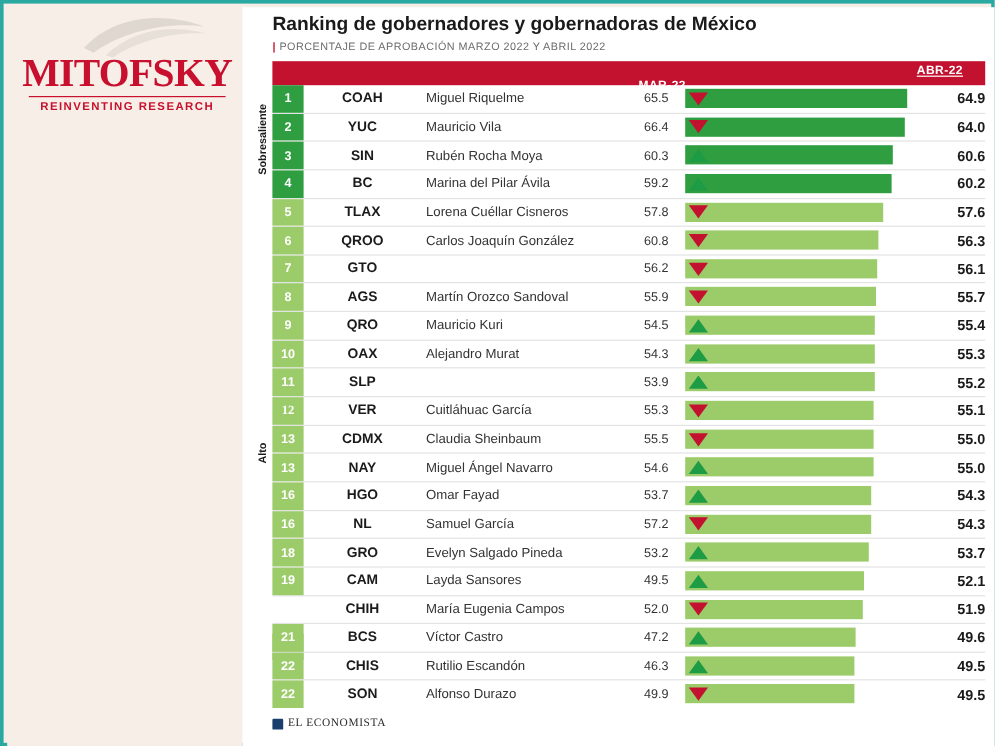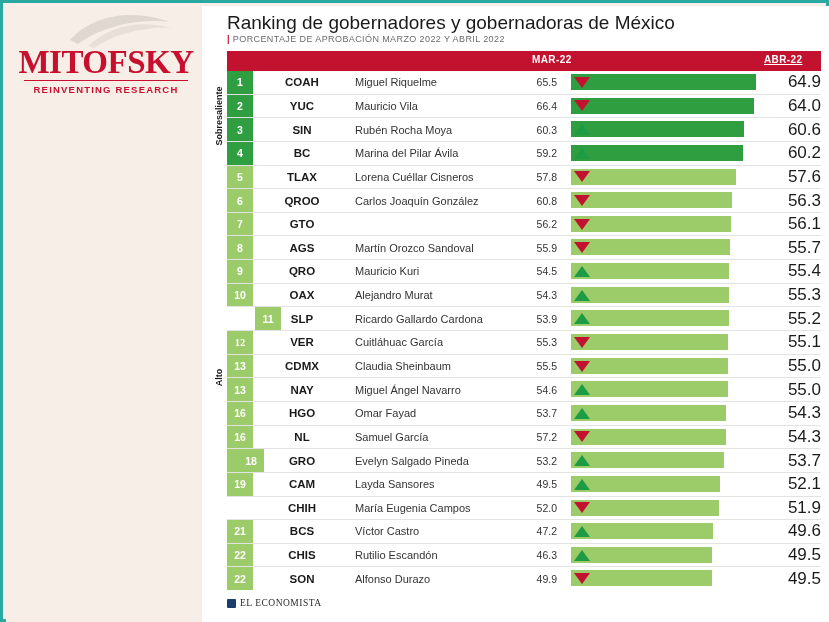--- a/index.html
+++ b/index.html
@@ -77,22 +77,22 @@
     left: 199px;
     top: 3px;
     width: 627px;
     height: 616px;
     background: #ffffff;
   }
   #title {
     position: absolute;
     left: 25px;
     top: 6px;
-    font-size: 19px;
-    font-weight: normal;
+    font-size: 16px;
+    font-weight: bold;
     color: #1a1a1a;
     font-family: "Liberation Sans", sans-serif;
   }
   #subtitle {
     position: absolute;
     left: 25px;
     top: 28px;
     font-size: 9px;
     color: #6b6b6b;
     letter-spacing: .4px;
@@ -106,21 +106,21 @@
     position: absolute;
     left: 25px;
     top: 45px;
     width: 594px;
     height: 20px;
     background: #c3122f;
   }
   #hdr-mar {
     position: absolute;
     left: 330px;
-    top: 48px;
+    top: 60px;
     font-size: 10px;
     font-weight: bold;
     color: #ffffff;
     letter-spacing: .4px;
   }
   #hdr-abr {
     position: absolute;
     left: 562px;
     top: 48px;
     font-size: 10px;
@@ -235,22 +235,22 @@
   }
   .abr {
     position: absolute;
     right: 0;
     top: 0;
     width: 44px;
     height: 100%;
     display: flex;
     align-items: center;
     justify-content: flex-end;
-    font-size: 17px;
-    font-weight: normal;
+    font-size: 12px;
+    font-weight: bold;
     color: #1a1a1a;
   }
   
   #footer {
     position: absolute;
     left: 25px;
     bottom: 14px;
     font-size: 9.5px;
     color: #2b2b2b;
     font-family: "Liberation Serif", serif;
@@ -416,23 +416,22 @@
           <div class="mar">54.3</div>
           <div class="bar-track">
             <div class="bar-fill" style="background: rgb(156, 203, 106); width: 158px;"></div>
           </div>
           <div class="arrow-cell">
             <div class="tri up"></div>
           </div>
           <div class="abr">55.3</div>
         </div>
         <div class="row">
-          <div class="rank" style="background: rgb(156, 203, 106); margin-left: 28px;">11</div>
+          <div class="rank" style="background: rgb(156, 203, 106);">11</div>
           <div class="state">SLP</div>
-          <div class="person">Ricardo Gallardo Cardona</div>
           <div class="mar">53.9</div>
           <div class="bar-track">
             <div class="bar-fill" style="background: rgb(156, 203, 106); width: 158px;"></div>
           </div>
           <div class="arrow-cell">
             <div class="tri up"></div>
           </div>
           <div class="abr">55.2</div>
         </div>
         <div class="row">
@@ -494,21 +493,21 @@
           <div class="mar">57.2</div>
           <div class="bar-track">
             <div class="bar-fill" style="background: rgb(156, 203, 106); width: 155px;"></div>
           </div>
           <div class="arrow-cell">
             <div class="tri down"></div>
           </div>
           <div class="abr">54.3</div>
         </div>
         <div class="row">
-          <div class="rank" style="background: rgb(156, 203, 106); padding-left: 11px;">18</div>
+          <div class="rank" style="background: rgb(156, 203, 106);">18</div>
           <div class="state">GRO</div>
           <div class="person">Evelyn Salgado Pineda</div>
           <div class="mar">53.2</div>
           <div class="bar-track">
             <div class="bar-fill" style="background: rgb(156, 203, 106); width: 153px;"></div>
           </div>
           <div class="arrow-cell">
             <div class="tri up"></div>
           </div>
           <div class="abr">53.7</div>

